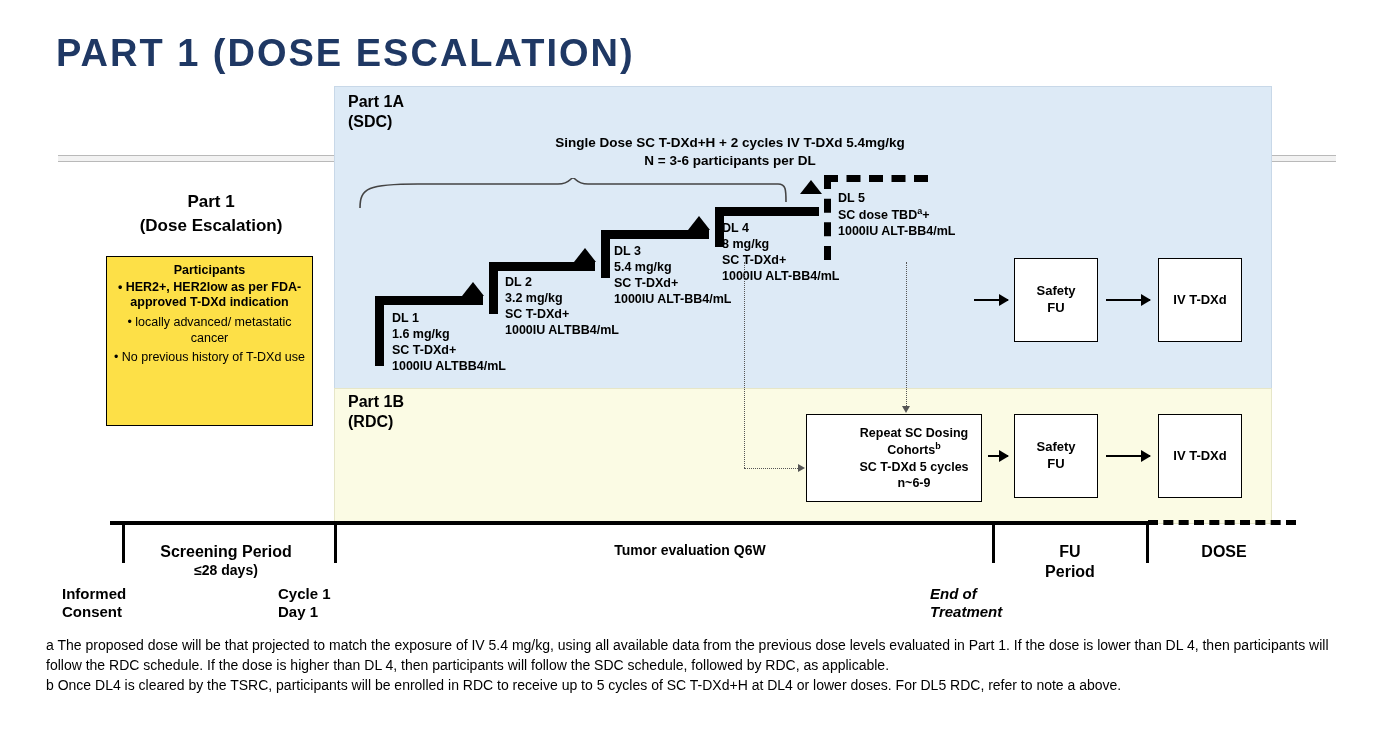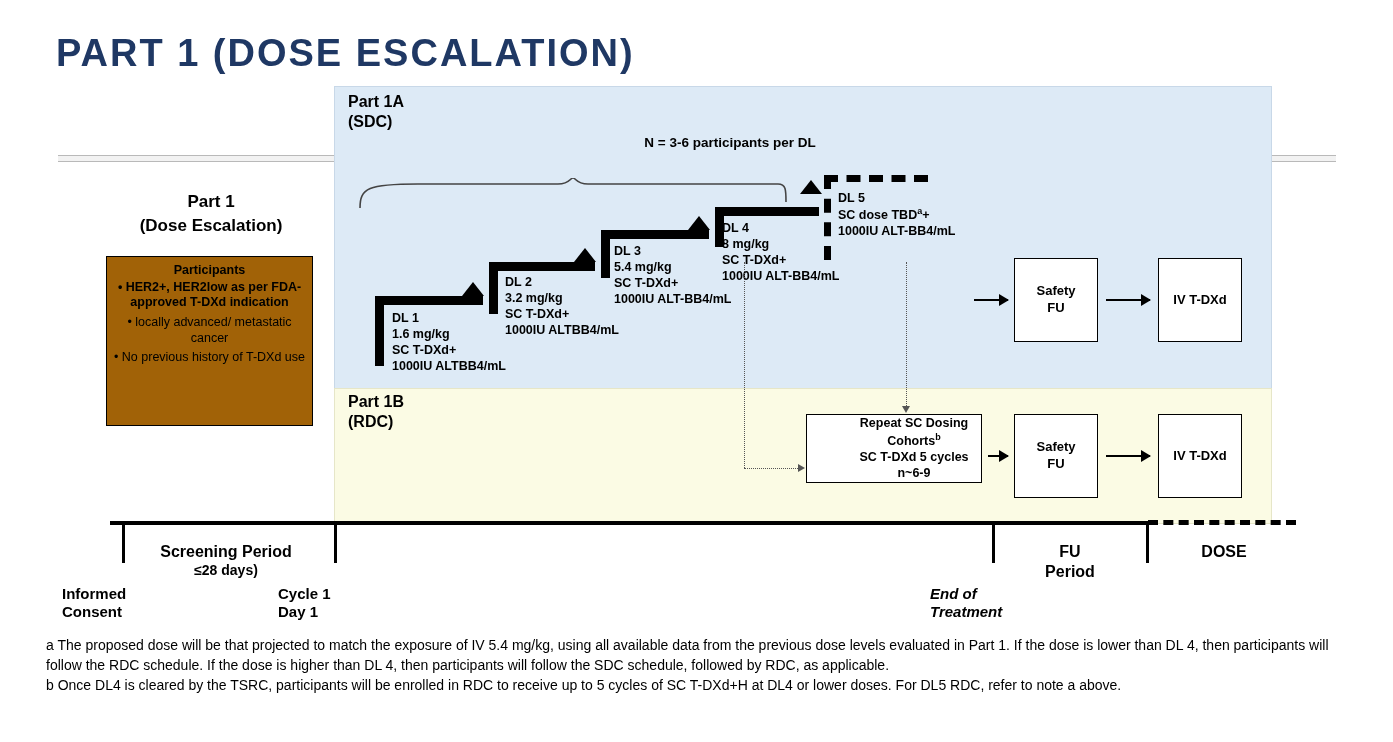--- a/index.html
+++ b/index.html
@@ -74,21 +74,21 @@
     font-weight: bold;
     line-height: 1.4;
   }
 
   
   #participants-box {
     left: 106px;
     top: 256px;
     width: 207px;
     height: 170px;
-    background: #a16207;
+    background: #fde047;
     border: 1px solid #000000;
     box-sizing: border-box;
     padding: 6px 6px 0 6px;
     font-size: 12.5px;
     text-align: center;
     line-height: 1.25;
   }
   #participants-box .ttl { font-weight: bold; margin-bottom: 1px; }
   #participants-box .b { font-weight: bold; }
 
@@ -153,21 +153,21 @@
     font-weight: bold;
     display: flex;
     align-items: center;
     justify-content: center;
     line-height: 1.3;
   }
   #safety-fu-a { left: 1014px; top: 258px; width: 84px; height: 84px; }
   #ivtdxd-a    { left: 1158px; top: 258px; width: 84px; height: 84px; }
   #safety-fu-b { left: 1014px; top: 414px; width: 84px; height: 84px; }
   #ivtdxd-b    { left: 1158px; top: 414px; width: 84px; height: 84px; }
-  #repeat-box  { left: 806px; top: 414px; width: 176px; height: 69px; font-size: 12.5px; padding-left: 40px; }
+  #repeat-box  { left: 806px; top: 414px; width: 176px; height: 88px; font-size: 12.5px; padding-left: 40px; }
 
   
   .arrow-r {
     height: 2px;
     background: #000000;
   }
   .arrow-r::after {
     content: "";
     position: absolute;
     right: -1px; top: -5px;
@@ -266,20 +266,21 @@
 </div>
 
 <div class="abs" id="participants-box">
   <div class="ttl">Participants</div>
   <div class="b">• HER2+, HER2low as per FDA-approved T-DXd indication</div>
   <div style="margin-top:4px;">• locally advanced/ metastatic cancer</div>
   <div style="margin-top:4px;">• No previous history of T-DXd use</div>
 </div>
 
 <div class="abs" id="sdc-header">
+  <div>Single Dose SC T-DXd+H + 2 cycles IV T-DXd 5.4mg/kg</div>
   <div>N = 3-6 participants per DL</div>
 </div>
 
 <svg class="abs" id="brace" viewBox="0 0 430 30" preserveAspectRatio="none">
   <path d="M2,30 C2,10 10,6 60,6 L200,6 C212,6 212,0 215,0 C218,0 218,6 230,6 L420,6 C428,6 428,12 428,24" fill="none" stroke="#444444" stroke-width="1.6"></path>
 </svg>
 
 <div class="abs step-v" style="left:375px; top:296px; height:70px;"></div>
 <div class="abs step-h" style="left:375px; top:296px; width:108px;"></div>
 <div class="abs arrow-up" style="left:462px; top:282px;"></div>
@@ -370,20 +371,21 @@
 <div class="abs tick" style="left:334px;"></div>
 <div class="abs tick" style="left:992px;"></div>
 <div class="abs tick" style="left:1146px;"></div>
 
 <div class="abs period" style="left:126px; top:542px; width:200px;">
   <div>Screening Period</div>
   <div style="font-size:14px;">≤28 days)</div>
 </div>
 
 <div class="abs period" style="left:500px; top:542px; width:380px;">
+  <div style="font-size:14px;">Tumor evaluation Q6W</div>
 </div>
 
 <div class="abs period" style="left:1000px; top:542px; width:140px;">
   <div>FU</div>
   <div>Period</div>
 </div>
 
 <div class="abs period" style="left:1150px; top:542px; width:148px;">
   <div>DOSE</div>
 </div>

